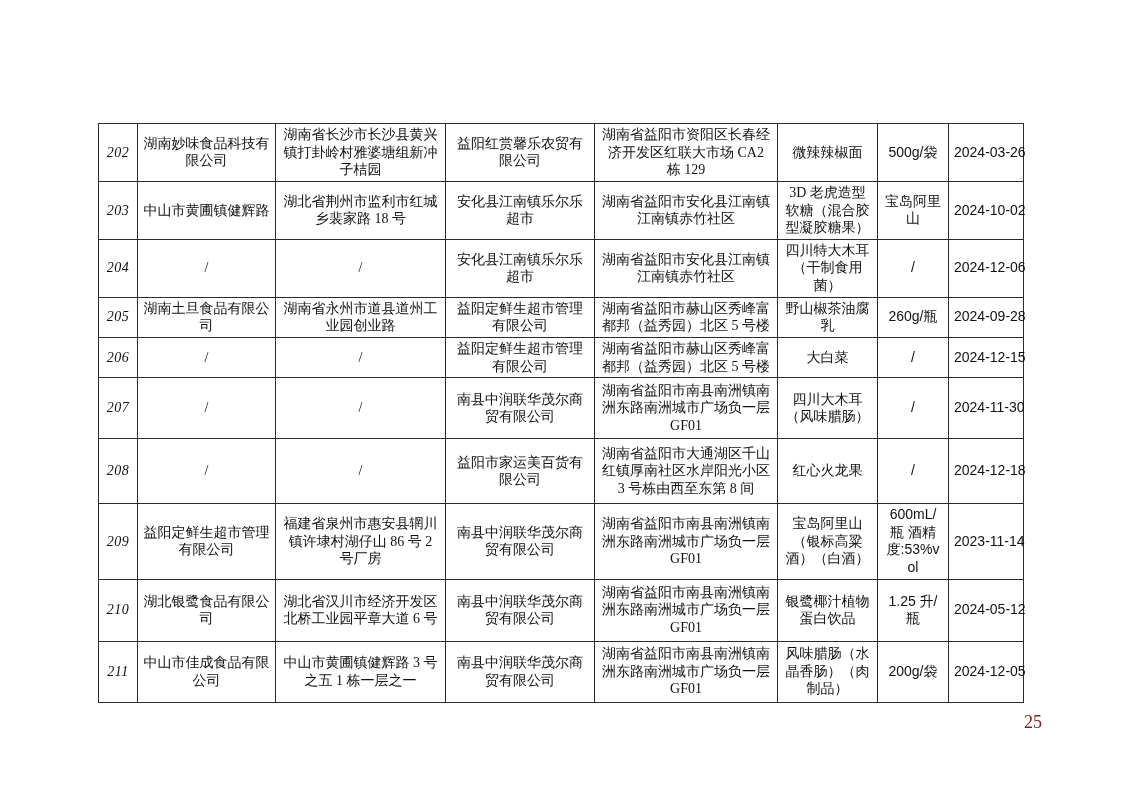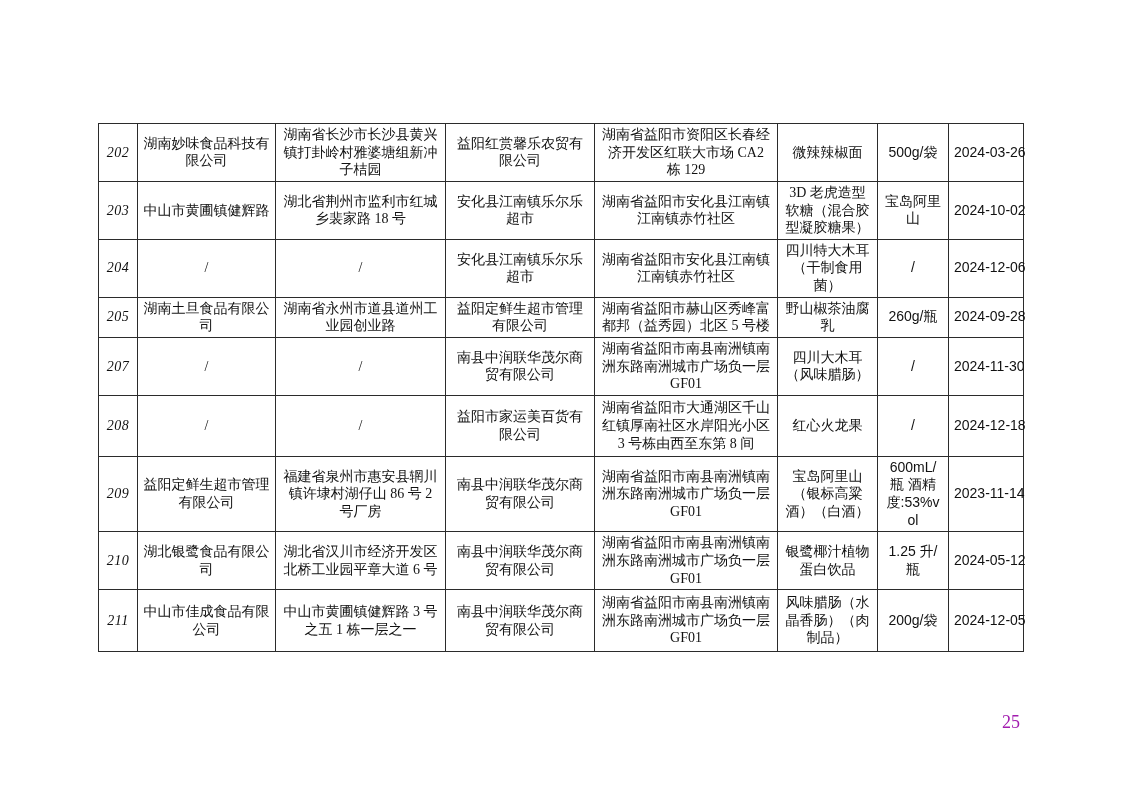--- a/index.html
+++ b/index.html
@@ -59,24 +59,24 @@
   tbody tr:nth-child(6)  { height: 61px; }
   tbody tr:nth-child(7)  { height: 65px; }
   tbody tr:nth-child(8)  { height: 57px; }
   tbody tr:nth-child(9)  { height: 62px; }
   tbody tr:nth-child(10) { height: 61px; }
   .page-number {
     position: absolute;
     left: 1002px;
     top: 712px;
     width: 40px;
-    text-align: left;
+    text-align: right;
     font-size: 18px;
     font-family: "Liberation Serif", "DejaVu Serif", serif;
-    color: #a21caf;
+    color: #7f1d1d;
   }
 </style>
 </head>
 <body>
 
 <div class="page">
 
   <table class="sampling-table">
     <colgroup>
       <col style="width:39px">
@@ -123,20 +123,30 @@
           <td class="col-no">205</td>
           <td class="col-manufacturer">湖南土旦食品有限公司</td>
           <td class="col-manufacturer_address">湖南省永州市道县道州工业园创业路</td>
           <td class="col-sampled_unit">益阳定鲜生超市管理有限公司</td>
           <td class="col-sampled_unit_address">湖南省益阳市赫山区秀峰富都邦（益秀园）北区 5 号楼</td>
           <td class="col-sample_name">野山椒茶油腐乳</td>
           <td class="col-spec">260g/瓶</td>
           <td class="col-date">2024-09-28</td>
         </tr>
         <tr>
+          <td class="col-no">206</td>
+          <td class="col-manufacturer">/</td>
+          <td class="col-manufacturer_address">/</td>
+          <td class="col-sampled_unit">益阳定鲜生超市管理有限公司</td>
+          <td class="col-sampled_unit_address">湖南省益阳市赫山区秀峰富都邦（益秀园）北区 5 号楼</td>
+          <td class="col-sample_name">大白菜</td>
+          <td class="col-spec">/</td>
+          <td class="col-date">2024-12-15</td>
+        </tr>
+        <tr>
           <td class="col-no">207</td>
           <td class="col-manufacturer">/</td>
           <td class="col-manufacturer_address">/</td>
           <td class="col-sampled_unit">南县中润联华茂尔商贸有限公司</td>
           <td class="col-sampled_unit_address">湖南省益阳市南县南洲镇南洲东路南洲城市广场负一层 GF01</td>
           <td class="col-sample_name">四川大木耳（风味腊肠）</td>
           <td class="col-spec">/</td>
           <td class="col-date">2024-11-30</td>
         </tr>
         <tr>

